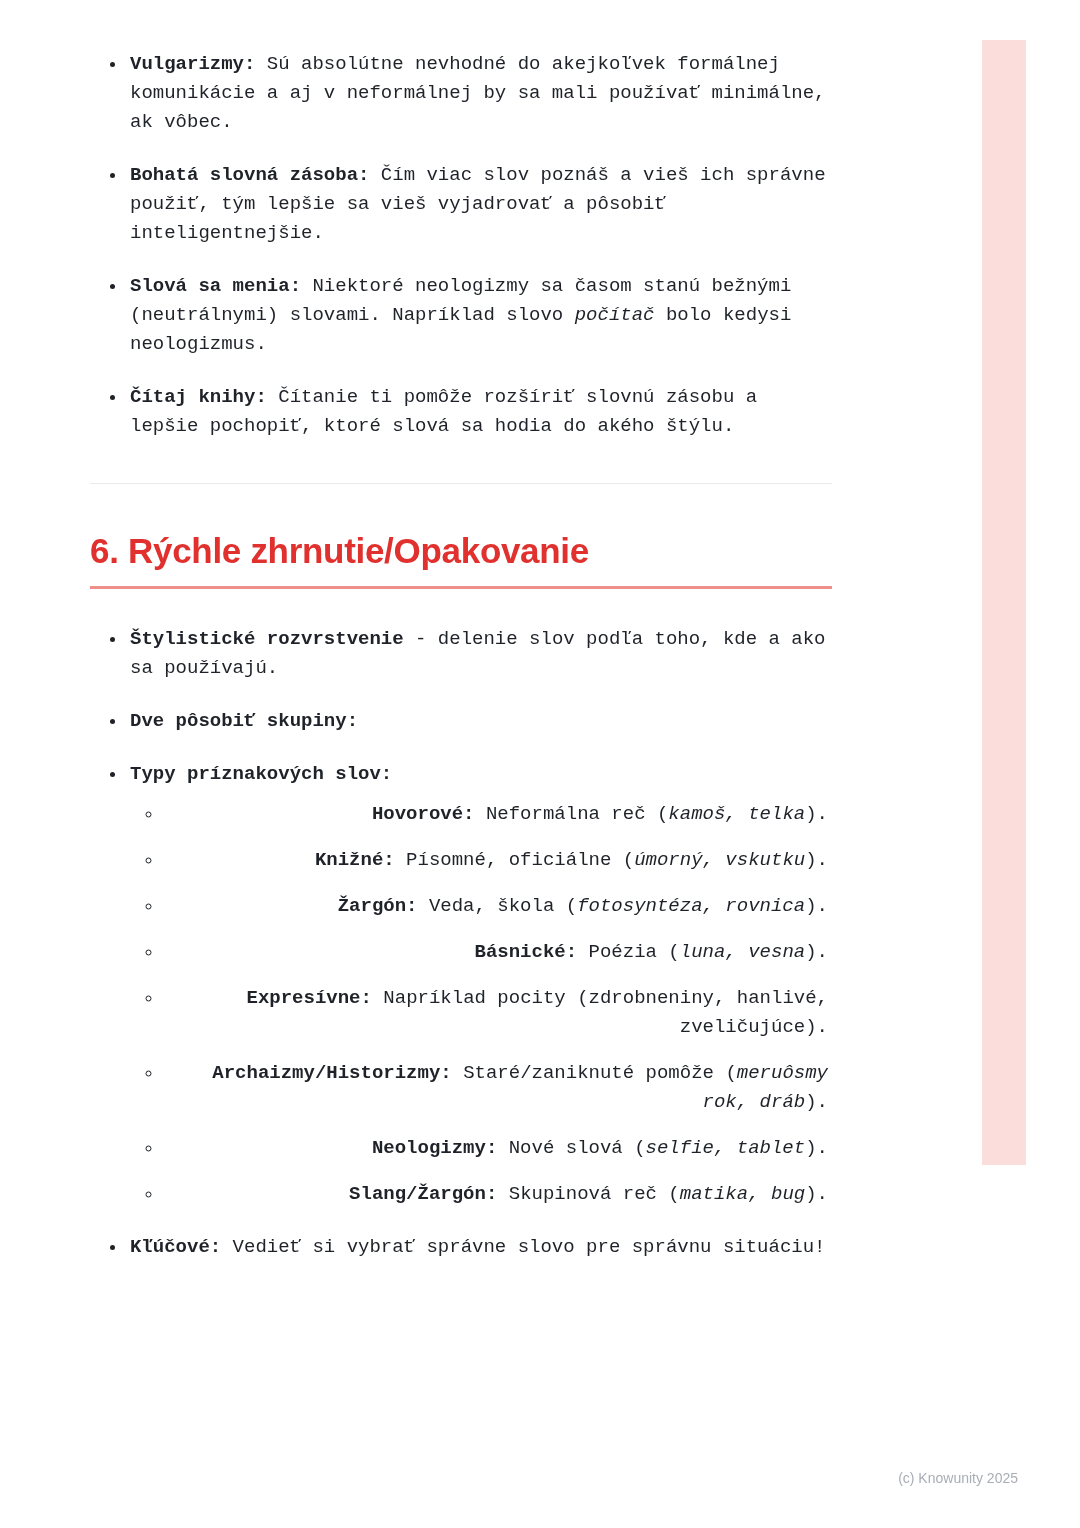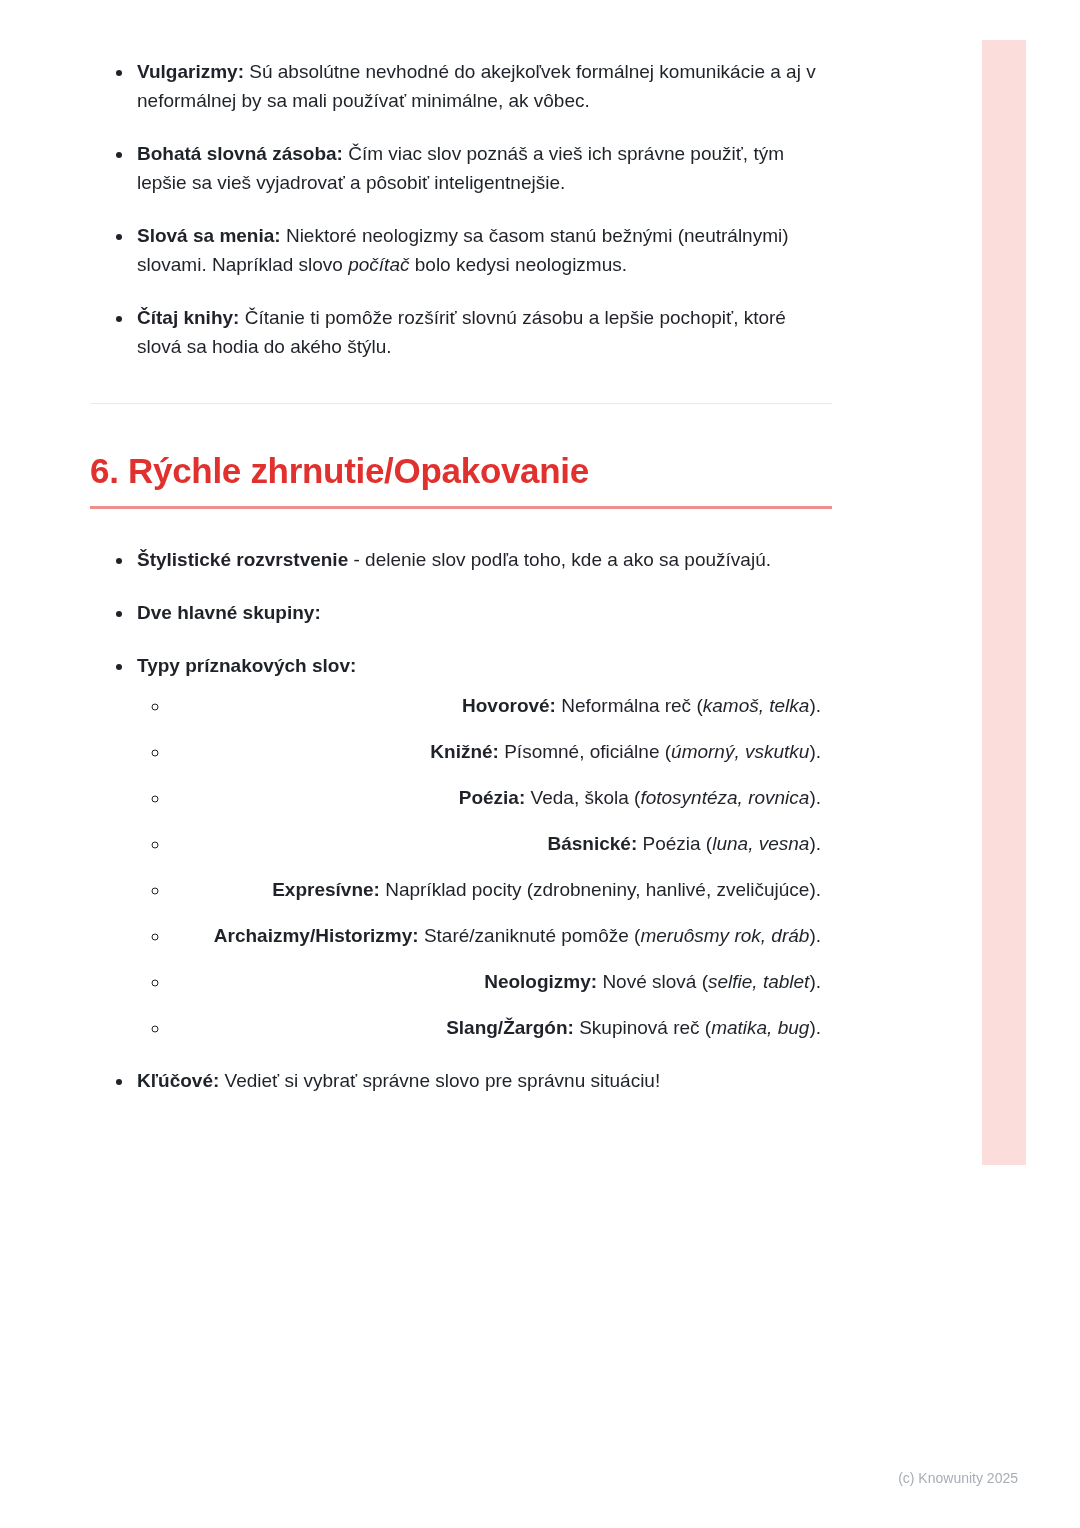--- a/index.html
+++ b/index.html
@@ -23,22 +23,22 @@
   .accent-bar{
     position:absolute;top:40px;right:54px;
     width:44px;height:1125px;
     background:var(--accent);
   }
   .content{
     position:absolute;left:90px;top:46px;width:742px;
   }
   ul.toplist{
     list-style:disc;
-    margin:11px;padding-left:33px;
-    font-size:19px;line-height:29px;
+    margin:4px;padding-left:33px;
+    font-size:19px;line-height:29px;font-family:Liberation Mono, monospace;
   }
   ul.toplist > li{margin-bottom:24px;padding-left:3px;}
   ul.toplist > li:last-child{margin-bottom:0;}
   .b{font-weight:bold;}
   .i{font-style:italic;}
   .divider{
     border:none;height:0;
     border-top:1px solid var(--divider);
     margin:42px 0 0 0;
   }
@@ -78,25 +78,25 @@
         <li><span class="b">Slová sa menia:</span><span class="n"> Niektoré neologizmy sa časom stanú bežnými (neutrálnymi) slovami. Napríklad slovo </span><span class="i">počítač</span><span class="n"> bolo kedysi neologizmus.</span></li>
         <li><span class="b">Čítaj knihy:</span><span class="n"> Čítanie ti pomôže rozšíriť slovnú zásobu a lepšie pochopiť, ktoré slová sa hodia do akého štýlu.</span></li>
       </ul>
 
     <hr class="divider">
 
     <h2 class="heading">6. Rýchle zhrnutie/Opakovanie</h2>
 
     <ul class="toplist" id="section-list">
         <li><span class="b">Štylistické rozvrstvenie</span><span class="n"> - delenie slov podľa toho, kde a ako sa používajú.</span></li>
-        <li><span class="b">Dve hlavné skupiny:</span></li>
+        <li><span class="b">Dve pôsobiť skupiny:</span></li>
         <li><span class="b">Typy príznakových slov:</span><ul class="sublist circle">
             <li><span class="b">Hovorové:</span><span class="n"> Neformálna reč (</span><span class="i">kamoš, telka</span><span class="n">).</span></li>
             <li><span class="b">Knižné:</span><span class="n"> Písomné, oficiálne (</span><span class="i">úmorný, vskutku</span><span class="n">).</span></li>
-            <li><span class="b">Poézia:</span><span class="n"> Veda, škola (</span><span class="i">fotosyntéza, rovnica</span><span class="n">).</span></li>
+            <li><span class="b">Žargón:</span><span class="n"> Veda, škola (</span><span class="i">fotosyntéza, rovnica</span><span class="n">).</span></li>
             <li><span class="b">Básnické:</span><span class="n"> Poézia (</span><span class="i">luna, vesna</span><span class="n">).</span></li>
             <li><span class="b">Expresívne:</span><span class="n"> Napríklad pocity (zdrobneniny, hanlivé, zveličujúce).</span></li>
             <li><span class="b">Archaizmy/Historizmy:</span><span class="n"> Staré/zaniknuté pomôže (</span><span class="i">meruôsmy rok, dráb</span><span class="n">).</span></li>
             <li><span class="b">Neologizmy:</span><span class="n"> Nové slová (</span><span class="i">selfie, tablet</span><span class="n">).</span></li>
             <li><span class="b">Slang/Žargón:</span><span class="n"> Skupinová reč (</span><span class="i">matika, bug</span><span class="n">).</span></li>
           </ul></li>
         <li><span class="b">Kľúčové:</span><span class="n"> Vedieť si vybrať správne slovo pre správnu situáciu!</span></li>
       </ul>
   </div>
 

